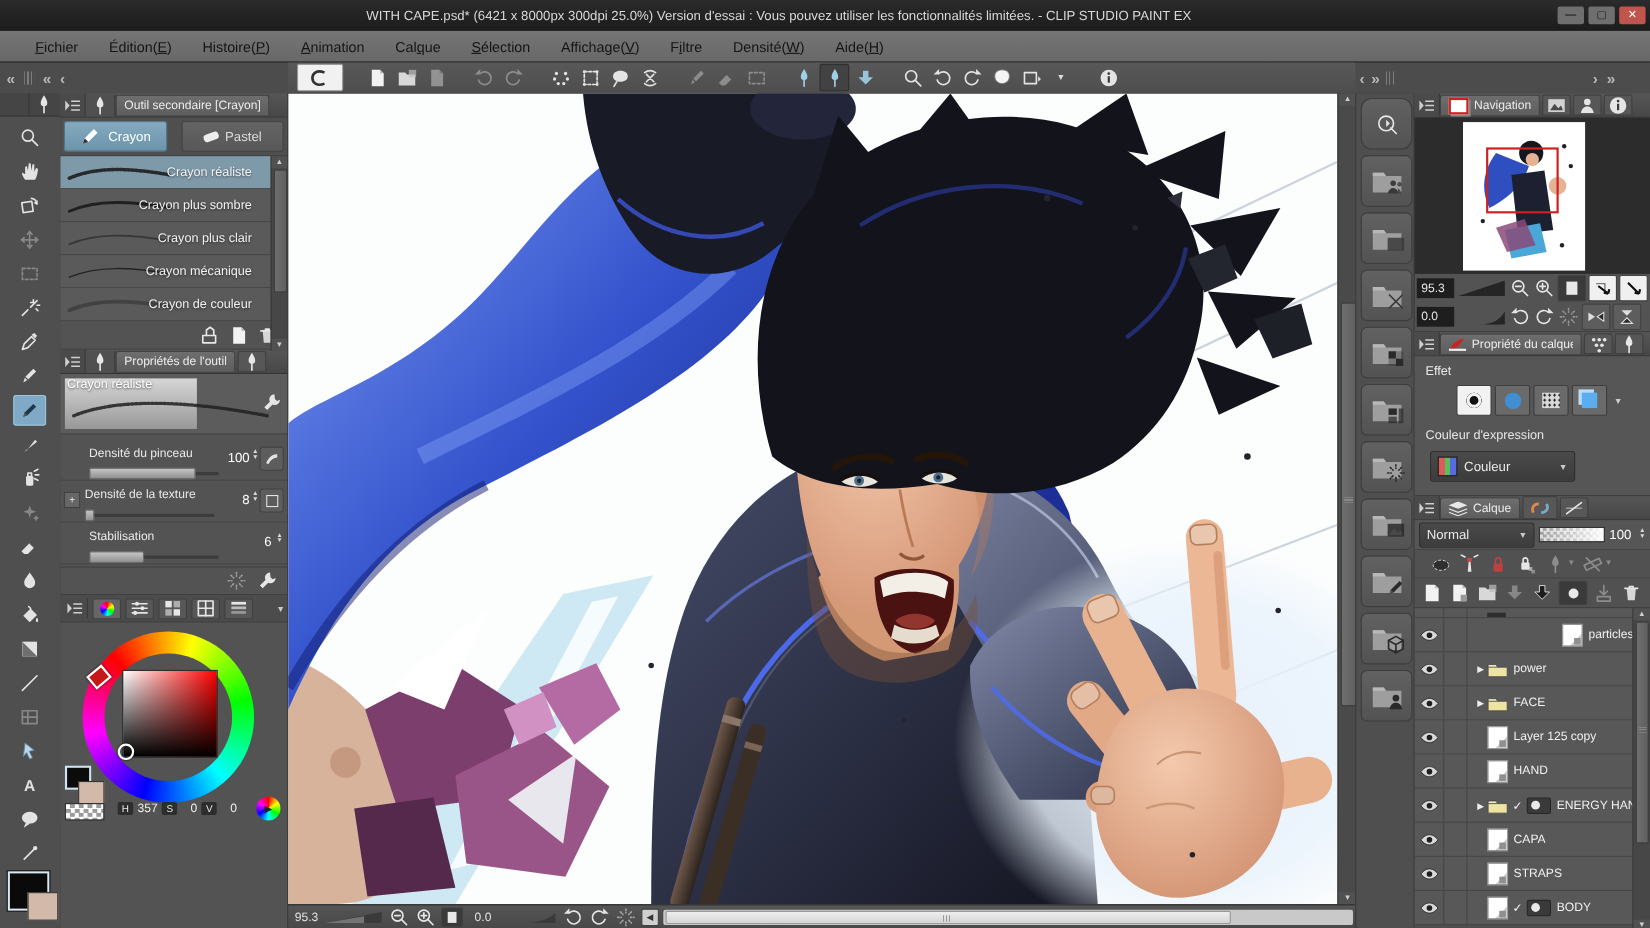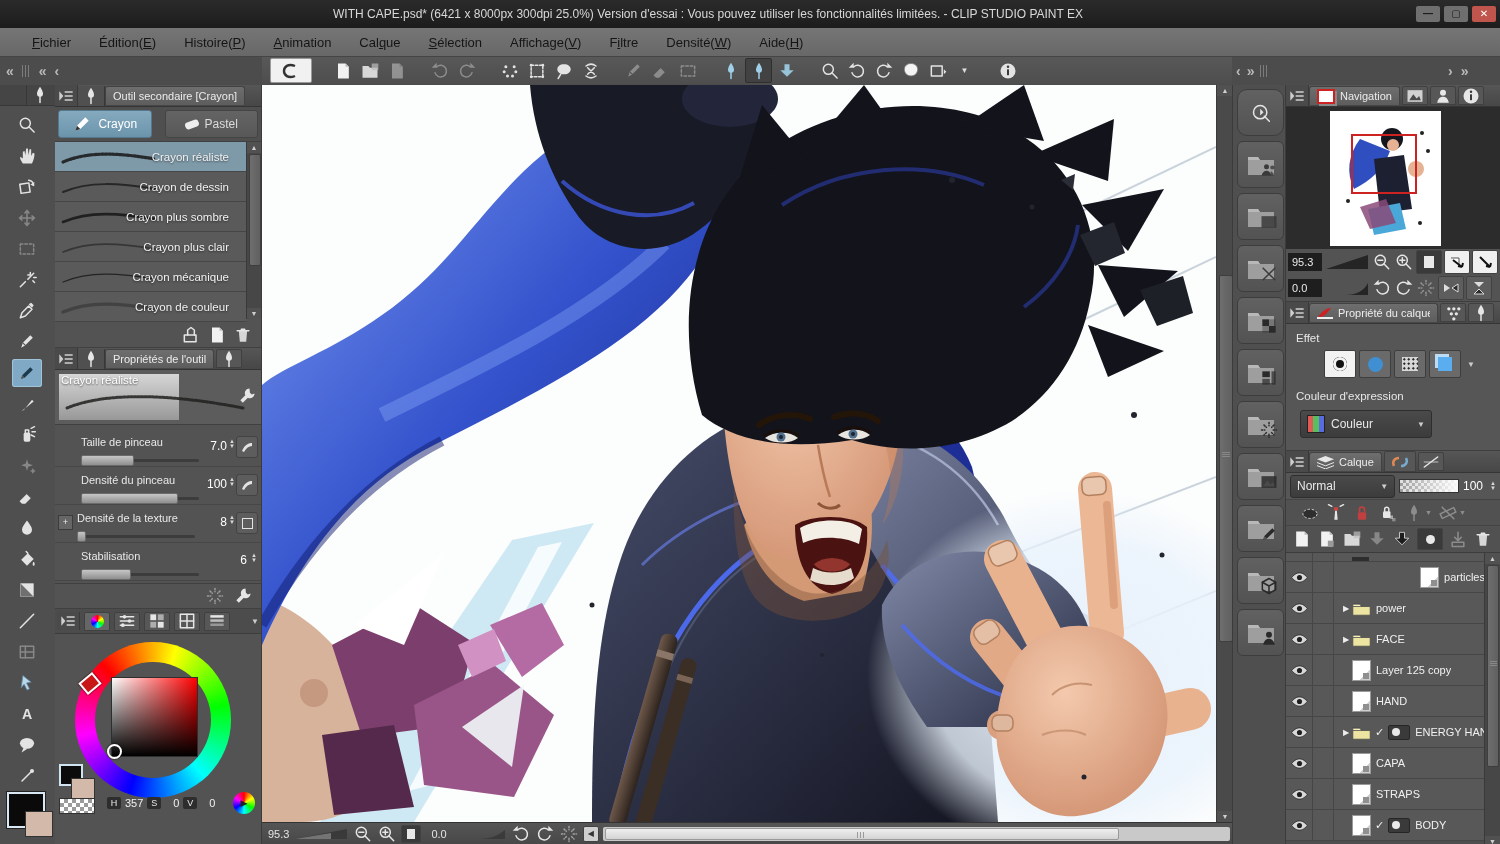--- a/index.html
+++ b/index.html
@@ -488,26 +488,20 @@
   <div style="position:relative;">
     <div id="brush-list" style="margin-right:14px;">
         <div class="brushrow sel">
           <svg width="100" height="22" style="margin-left:4px;">
             <path d="M4 16 C 30 5, 60 7, 96 13" stroke="#1e1e1e" stroke-width="3.2" fill="none" stroke-linecap="round" opacity="0.9" stroke-dasharray="2 1.6"></path>
           </svg>
           <span class="lbl">Crayon réaliste</span>
         </div>
         <div class="brushrow">
           <svg width="100" height="22" style="margin-left:4px;">
-            <path d="M4 16 C 30 5, 60 7, 96 13" stroke="#1e1e1e" stroke-width="2" fill="none" stroke-linecap="round" opacity="0.85"></path>
-          </svg>
-          <span class="lbl">Crayon de dessin</span>
-        </div>
-        <div class="brushrow">
-          <svg width="100" height="22" style="margin-left:4px;">
             <path d="M4 16 C 30 5, 60 7, 96 13" stroke="#1e1e1e" stroke-width="2.6" fill="none" stroke-linecap="round" opacity="0.95"></path>
           </svg>
           <span class="lbl">Crayon plus sombre</span>
         </div>
         <div class="brushrow">
           <svg width="100" height="22" style="margin-left:4px;">
             <path d="M4 16 C 30 5, 60 7, 96 13" stroke="#1e1e1e" stroke-width="1.6" fill="none" stroke-linecap="round" opacity="0.6"></path>
           </svg>
           <span class="lbl">Crayon plus clair</span>
         </div>
@@ -580,30 +574,20 @@
       <path d="M6 26 C 50 8, 120 14, 182 26" stroke="#20201f" stroke-width="3" fill="none" stroke-linecap="round" stroke-dasharray="2 1.6" opacity=".85"></path>
     </svg>
     <span style="position:absolute;left:6px;top:4px;font-size:11.5px;color:#fff;text-shadow:0 1px 2px rgba(0,0,0,.6);">Crayon réaliste</span>
     <span class="ic" style="position:absolute;right:4px;top:16px;">
         <svg width="20" height="20" viewBox="0 0 24 24">
           <path d="M15 3a5.5 5.5 0 0 0-5 8L4 17l3 3 6-6a5.5 5.5 0 0 0 8-5l-3.2 1.2L15.5 8z" fill="#e6e6e6" stroke="none"></path>
         </svg>
       </span>
   </div>
   <div id="slider-area" style="background:#535353;border-bottom:1px solid #404040;padding:4px 0 2px 0;">
-      <div style="position: relative; height: 38px; border-bottom: 1px solid rgb(71, 71, 71); padding: 3px 6px 0px 26px; box-sizing: border-box;"><span class="srow-label">Taille de pinceau</span><div class="track" style="width:118px;margin-top:9px;">
-          <div class="fillbar" style="width:53px;"></div>
-        </div><span style="position:absolute;right:34px;top:10px;font-size:12px;color:#fff;">7.0</span><span class="stepper" style="position:absolute;right:26px;top:10px;">
-          <span>▲</span>
-          <span>▼</span>
-        </span><span class="sbtn" style="position:absolute;right:3px;top:7px;">
-          <svg width="14" height="14">
-            <path d="M2 11 C5 4 9 3 12 3 L12 6 C9 6 6 8 4 12 Z" fill="#e3e3e3"></path>
-          </svg>
-        </span></div>
       <div style="position: relative; height: 38px; border-bottom: 1px solid rgb(71, 71, 71); padding: 3px 6px 0px 26px; box-sizing: border-box;"><span class="srow-label">Densité du pinceau</span><div class="track" style="width:118px;margin-top:9px;">
           <div class="fillbar" style="width:97px;"></div>
         </div><span style="position:absolute;right:34px;top:10px;font-size:12px;color:#fff;">100</span><span class="stepper" style="position:absolute;right:26px;top:10px;">
           <span>▲</span>
           <span>▼</span>
         </span><span class="sbtn" style="position:absolute;right:3px;top:7px;">
           <svg width="14" height="14">
             <path d="M2 11 C5 4 9 3 12 3 L12 6 C9 6 6 8 4 12 Z" fill="#e3e3e3"></path>
           </svg>
         </span></div>

